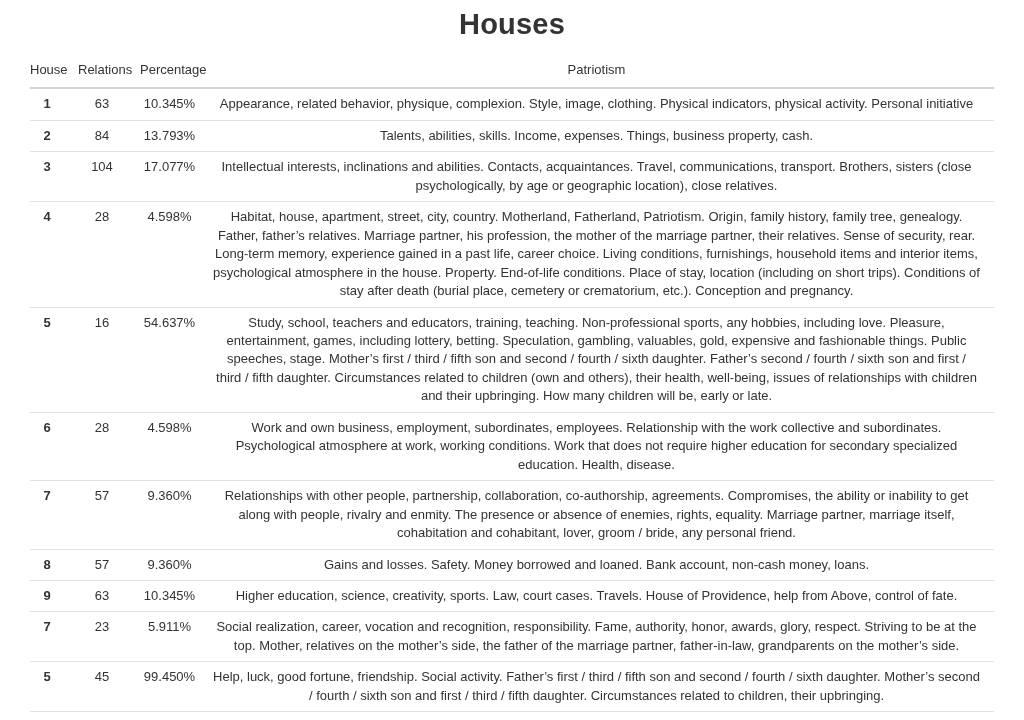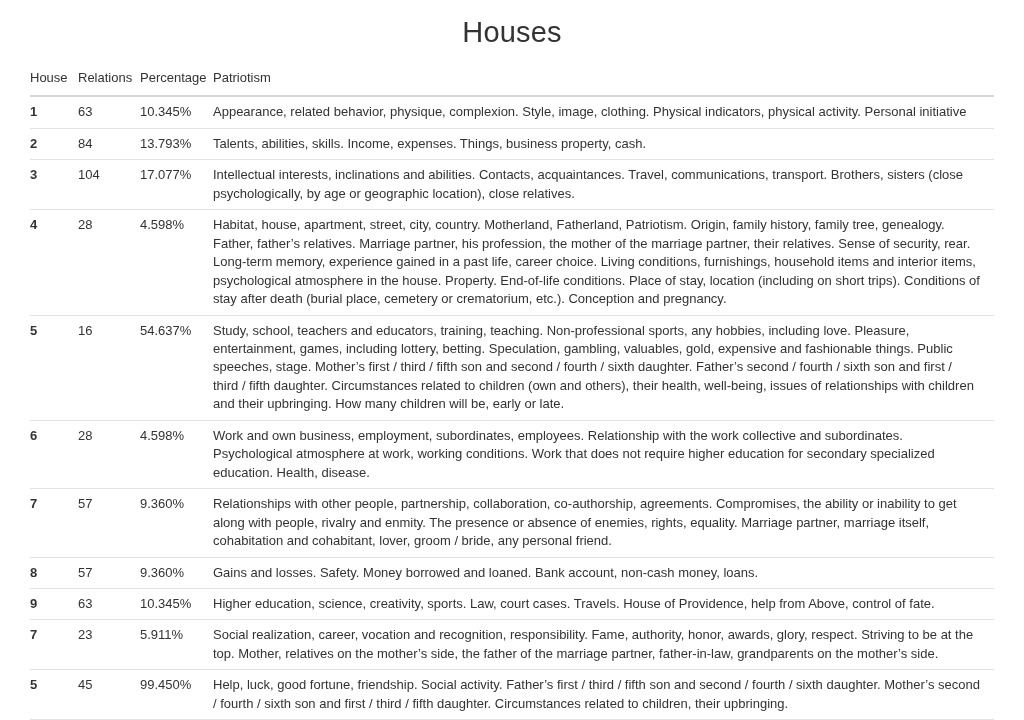--- a/index.html
+++ b/index.html
@@ -13,35 +13,35 @@
   .page {
     width: 1024px;
     min-height: 720px;
     box-sizing: border-box;
     padding: 6px 30px 10px 30px;
     background: #ffffff;
   }
   h1.page-title {
     text-align: center;
     font-size: 29px;
-    font-weight: 400;
+    font-weight: 700;
     color: #333333;
-    margin: 10px 0 16px 0;
+    margin: 2px 0 16px 0;
     letter-spacing: 0.2px;
   }
   table.houses-table {
     width: 100%;
     border-collapse: collapse;
     table-layout: fixed;
   }
   col.c-house      { width: 48px; }
   col.c-relations  { width: 62px; }
   col.c-percentage { width: 73px; }
   th, td {
-    text-align: left;
+    text-align: center;
     vertical-align: top;
     padding: 6px 14px 6px 0;
     line-height: 1.42;
     font-weight: 400;
     color: #333333;
     word-wrap: break-word;
   }
   thead th {
     border-bottom: 2px solid #d6d6d6;
     padding-top: 4px;

